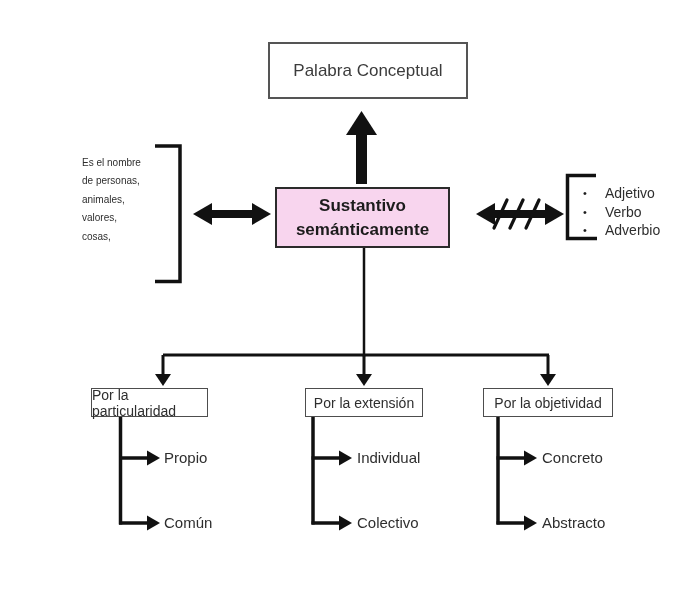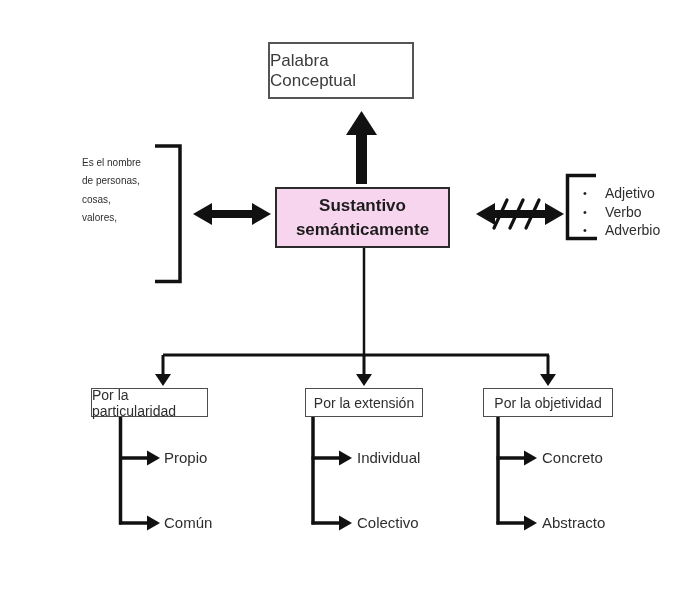--- a/index.html
+++ b/index.html
@@ -23,21 +23,21 @@
     display: flex;
     align-items: center;
     justify-content: center;
     background: #ffffff;
     border: 2px solid #555555;
     box-sizing: border-box;
     color: #3b3b3b;
   }
   .top-box {
     left: 268px; top: 42px;
-    width: 146px; height: 57px;
+    width: 200px; height: 57px;
     font-size: 17px;
   }
   .center-box {
     left: 275px; top: 187px;
     width: 175px; height: 61px;
     background: #f8d5ee;
     border: 2px solid #2b2b2b;
     display: flex;
     flex-direction: column;
     align-items: center;
@@ -186,22 +186,23 @@
   </div>
 
   <div class="center-box">
     <div>Sustantivo</div>
     <div>semánticamente</div>
   </div>
 
   <div class="abs left-note">
     <div>Es el nombre</div>
     <div>de personas,</div>
+    <div>animales,</div>
+    <div>valores,</div>
     <div>cosas,</div>
-    <div>valores,</div>
   </div>
 
   <div class="abs right-list">
     <div class="row">
       <span class="bullet">•</span>
       <span class="item-label">Adjetivo</span>
     </div>
     <div class="row">
       <span class="bullet">•</span>
       <span class="item-label">Verbo</span>

